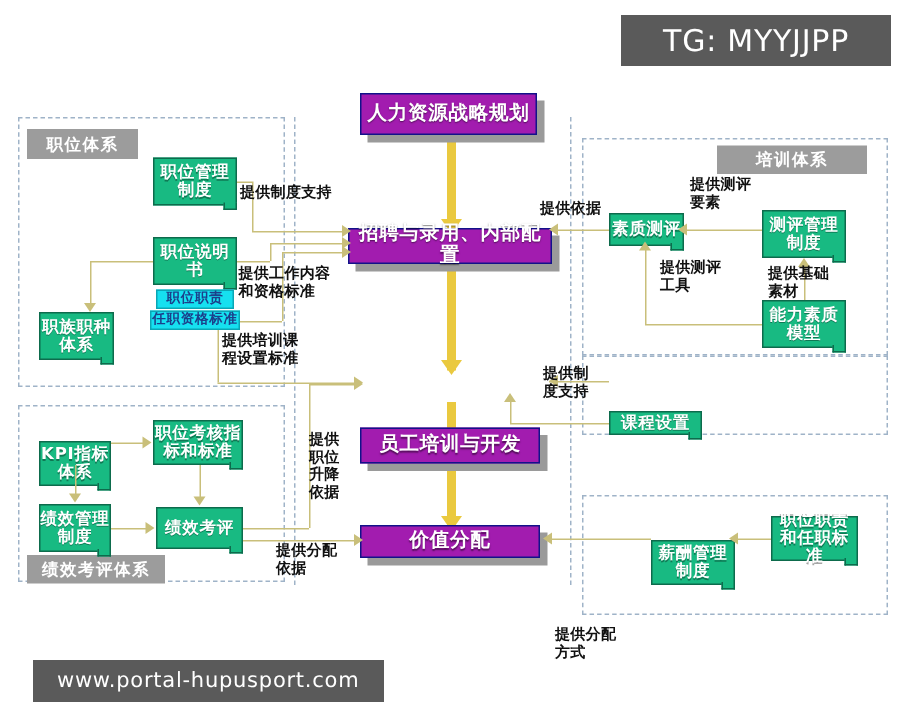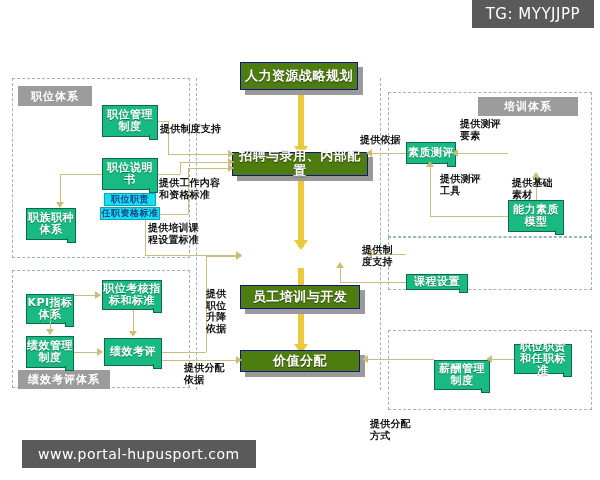--- a/index.html
+++ b/index.html
@@ -21,23 +21,23 @@
     position: absolute;
     background: #5a5a5a;
     color: #ffffff;
     display: flex;
     align-items: center;
     justify-content: center;
     letter-spacing: 0.5px;
   }
   #wm-tg {
     right: 6px;
-    top: 0;
-    padding: 5px 14px;
-    font-size: 15px;
+    top: 10px;
+    padding: 5px 28px;
+    font-size: 20px;
   }
   #wm-url {
     left: 22px;
     bottom: 12px;
     padding: 6px 16px;
     font-size: 14px;
   }
 
   
   .group {
@@ -95,21 +95,21 @@
   
   .n-cyan {
     background: #16e0f0;
     border: 1px solid #0aa6b5;
     color: #1c3f8a;
     font-size: 9px;
     text-shadow: none;
   }
   
   .n-blue {
-    background: #4d7c0f;
+    background: #a21caf;
     border: 1px solid #12128a;
     color: #ffffff;
     font-size: 13px;
     box-shadow: 5px 5px 0 0 #9a9a9a;
     text-shadow: 0 1px 1px rgba(0,0,0,.5);
   }
 
   
   .ln {
     position: absolute;
@@ -263,20 +263,21 @@
   <div class="ln lnh" style="left:162px; top:360px; width:76px;"></div>
   <div class="arrow ar-right" style="left:236px; top:356px;"></div>
 
   <div class="ln lnh" style="left:162px; top:352px; width:44px;"></div>
   <div class="ln lnv" style="left:206px; top:256px; height:96px;"></div>
   <div class="ln lnh" style="left:206px; top:256px; width:32px;"></div>
   <div class="arrow ar-right" style="left:236px; top:252px;"></div>
 
   <div class="node n-green" style="left:406px; top:142px; width:50px; height:22px;">素质测评</div>
 
+  <div class="node n-green" style="left:508px; top:140px; width:56px; height:32px;">测评管理制度</div>
 
   <div class="node n-green" style="left:508px; top:200px; width:56px; height:32px;">能力素质模型</div>
 
   <div class="ln lnh" style="left:372px; top:153px; width:34px;"></div>
   <div class="arrow ar-left" style="left:366px; top:149px;"></div>
 
   <div class="ln lnh" style="left:456px; top:153px; width:52px;"></div>
   <div class="arrow ar-left" style="left:452px; top:149px;"></div>
 
   <div class="ln lnv" style="left:536px; top:176px; height:24px;"></div>

